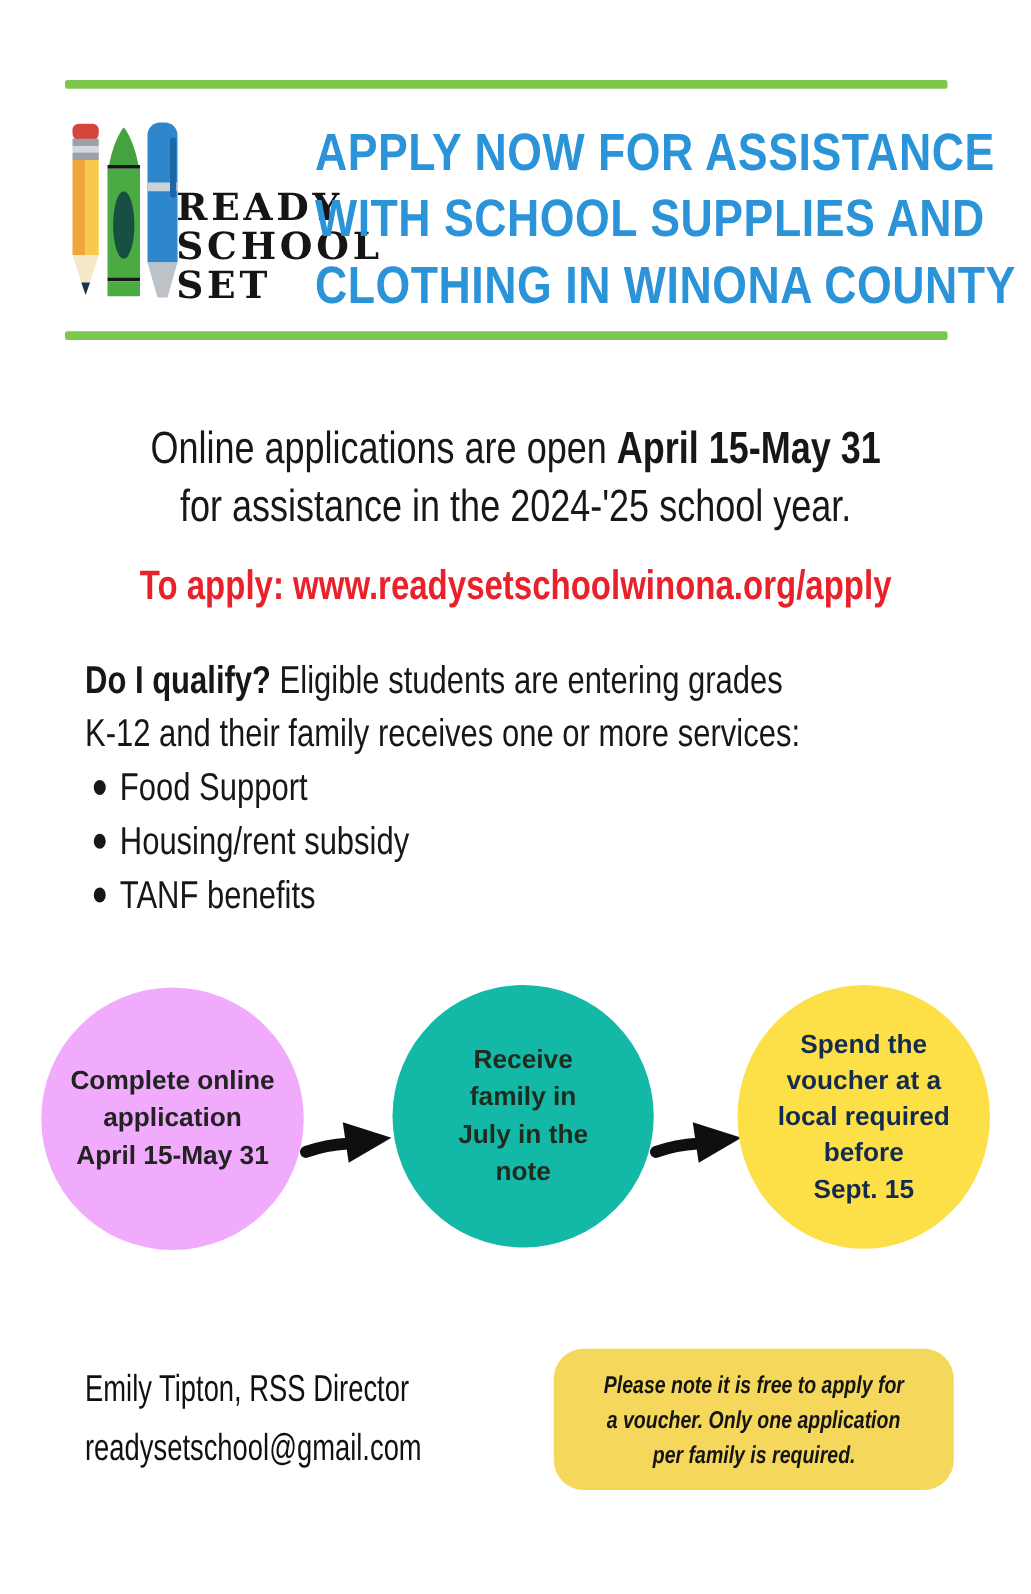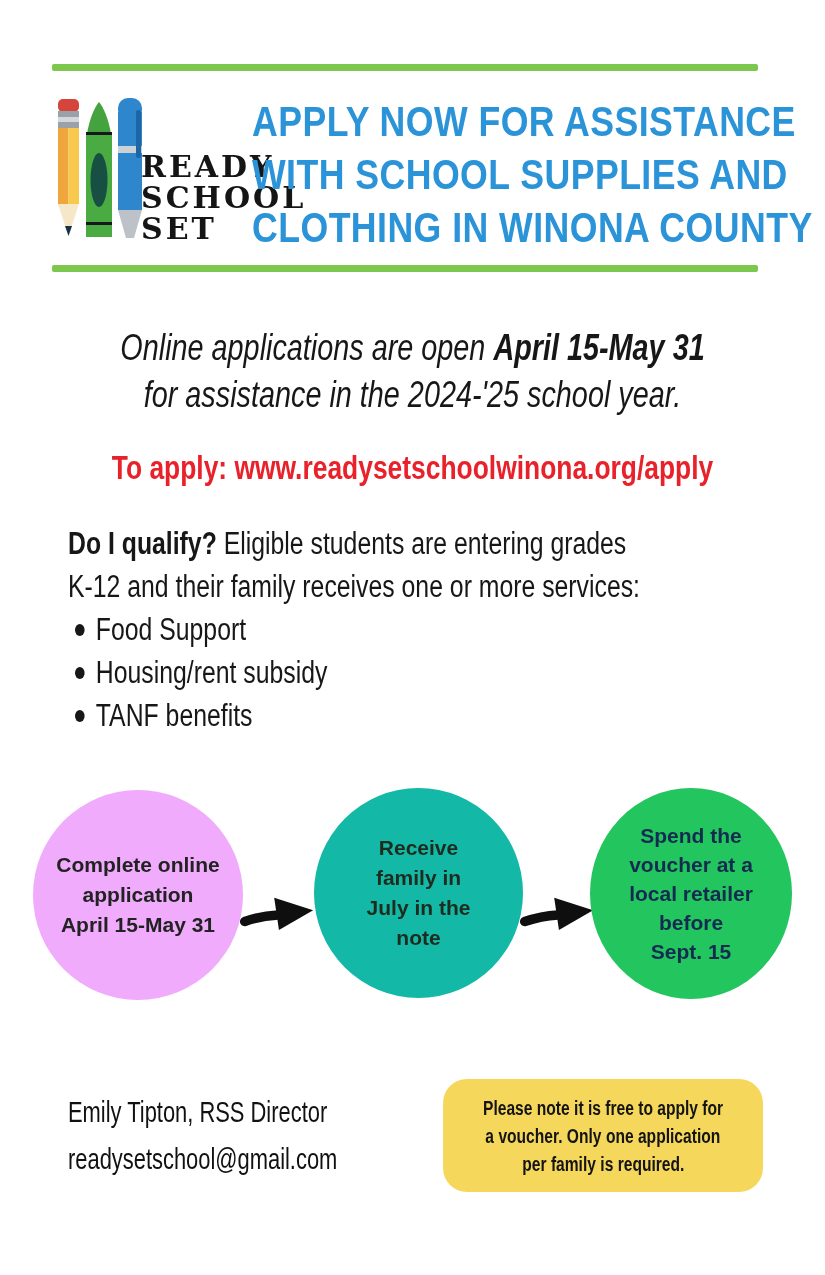--- a/index.html
+++ b/index.html
@@ -12,21 +12,21 @@
   .logo-art{position:absolute;left:55px;top:96px;}
   .logo-text{position:absolute;left:141px;top:151px;
              font-family:"DejaVu Serif",serif;font-weight:700;font-size:30px;
              line-height:31px;letter-spacing:3px;color:#151515;}
 
   .headline{position:absolute;left:252px;top:95px;}
   .headline-line{font-weight:700;font-size:42px;line-height:53px;color:#2b93d8;
                  white-space:nowrap;transform:scaleX(0.85);transform-origin:left top;
                  letter-spacing:0.5px;}
 
-  .intro{position:absolute;left:0;right:0;top:324px;text-align:center;font-style:italic;}
+  .intro{position:absolute;left:0;right:0;top:334px;text-align:center;}
   .intro-line{font-size:36px;line-height:47px;white-space:nowrap;
               transform:scaleX(0.8);transform-origin:center top;color:#171717;}
   .intro-line b{font-weight:700;}
 
   .apply-line{position:absolute;left:0;right:0;top:446px;text-align:center;
               font-size:33px;line-height:44px;font-weight:700;color:#e8212a;
               white-space:nowrap;transform:scaleX(0.8);transform-origin:center top;}
 
   .qualify{position:absolute;left:68px;top:522px;}
   .qualify-line{font-size:31px;line-height:43px;white-space:nowrap;
@@ -38,34 +38,34 @@
               transform:scaleX(0.8);transform-origin:left top;}
   .bullet-dot{width:12px;height:12px;border-radius:50%;background:#171717;
               margin-right:14px;flex:0 0 auto;}
   .bullet-label{font-size:31px;color:#171717;}
 
   .step-circle{position:absolute;border-radius:50%;display:flex;flex-direction:column;
                align-items:center;justify-content:center;text-align:center;}
   .step-line{font-weight:700;font-size:21px;line-height:30px;white-space:nowrap;}
   .circle-yellow{left:33px;top:790px;width:210px;height:210px;background:#f0abfc;color:#222222;}
   .circle-green{left:314px;top:788px;width:209px;height:210px;background:#14b8a6;color:#1e2b1e;}
-  .circle-blue{left:590px;top:788px;width:202px;height:211px;background:#22c55e;color:#142b50;}
+  .circle-blue{left:590px;top:788px;width:202px;height:211px;background:#fde047;color:#142b50;}
   .circle-blue .step-line{line-height:29px;}
 
   .arrow{position:absolute;width:76px;height:50px;}
   .arrow-1{left:240px;top:888px;}
   .arrow-2{left:520px;top:888px;}
 
   .contact{position:absolute;left:68px;top:1088px;}
   .contact-line{font-size:30px;line-height:47px;white-space:nowrap;color:#111111;
                 transform:scaleX(0.73);transform-origin:left top;}
 
   .note-box{position:absolute;left:443px;top:1079px;width:320px;height:113px;
             background:#f5d75b;border-radius:24px;display:flex;flex-direction:column;
-            align-items:center;justify-content:center;text-align:center;}
+            align-items:center;justify-content:center;text-align:center;font-style:italic;}
   .note-line{font-weight:700;font-size:19.5px;line-height:28px;color:#141414;
              white-space:nowrap;transform:scaleX(0.8);transform-origin:center center;}
 </style>
 </head>
 <body>
 
 <div class="page">
 
   <div class="rule rule-top"></div>
 
@@ -157,21 +157,21 @@
   </div>
 
   <svg class="arrow arrow-2" viewBox="0 0 80 50" aria-hidden="true">
     <path d="M5 34 Q 22 28 40 27" stroke="#0f0f0f" stroke-width="10" fill="none" stroke-linecap="round"></path>
     <polygon points="36,9 77,22 41,43" fill="#0f0f0f"></polygon>
   </svg>
 
   <div class="step-circle circle-blue">
     <div class="step-line">Spend the</div>
     <div class="step-line">voucher at a</div>
-    <div class="step-line">local retailer</div>
+    <div class="step-line">local required</div>
     <div class="step-line">before</div>
     <div class="step-line">Sept. 15</div>
   </div>
 
   <div class="contact">
     <div class="contact-line">Emily Tipton, RSS Director</div>
     <div class="contact-line">readysetschool@gmail.com</div>
   </div>
 
   <div class="note-box">

